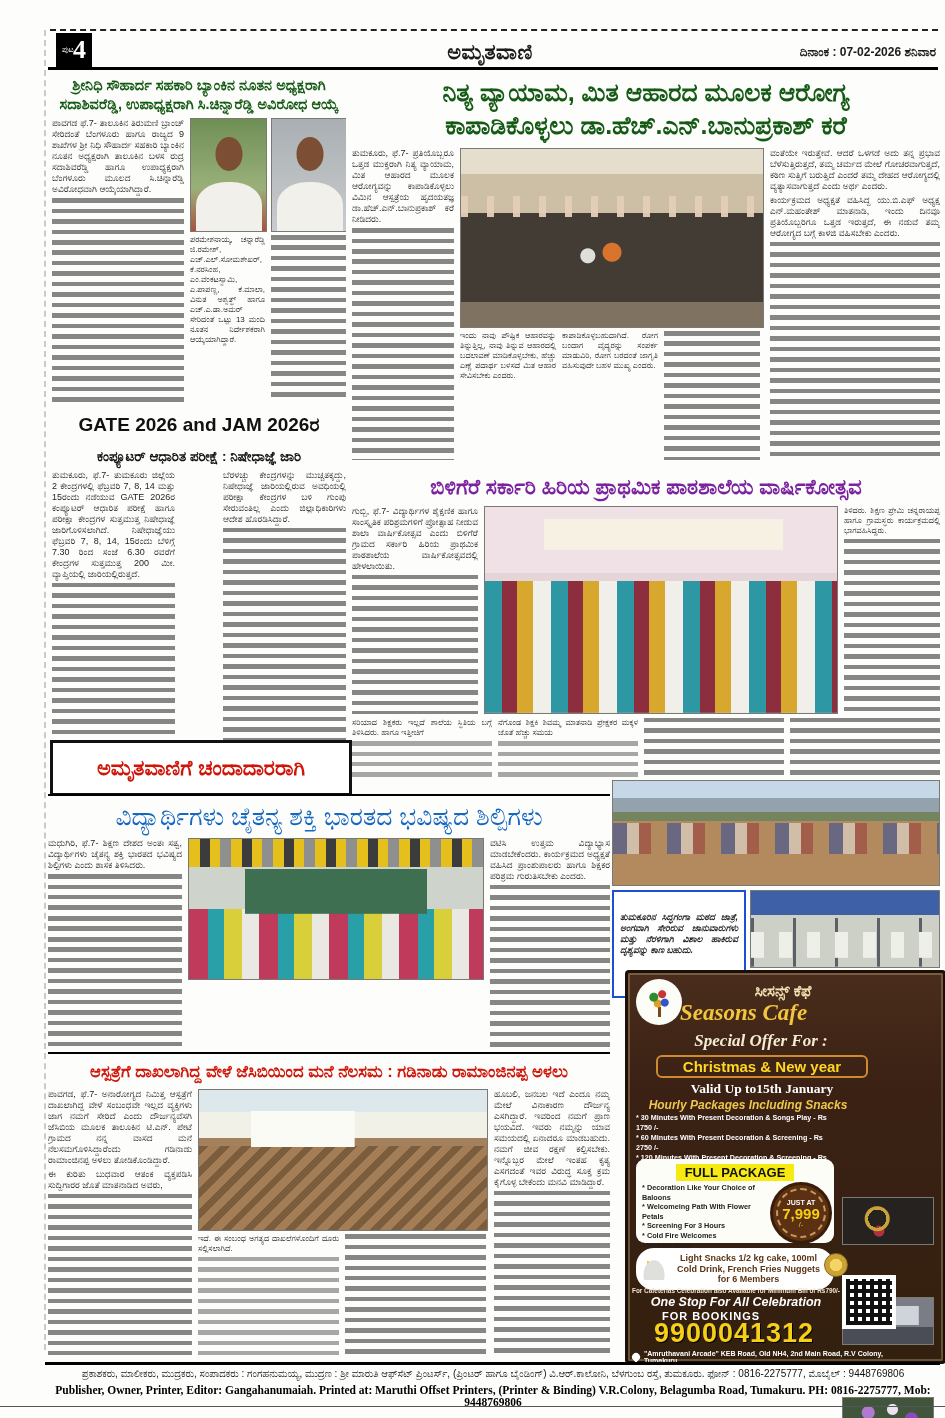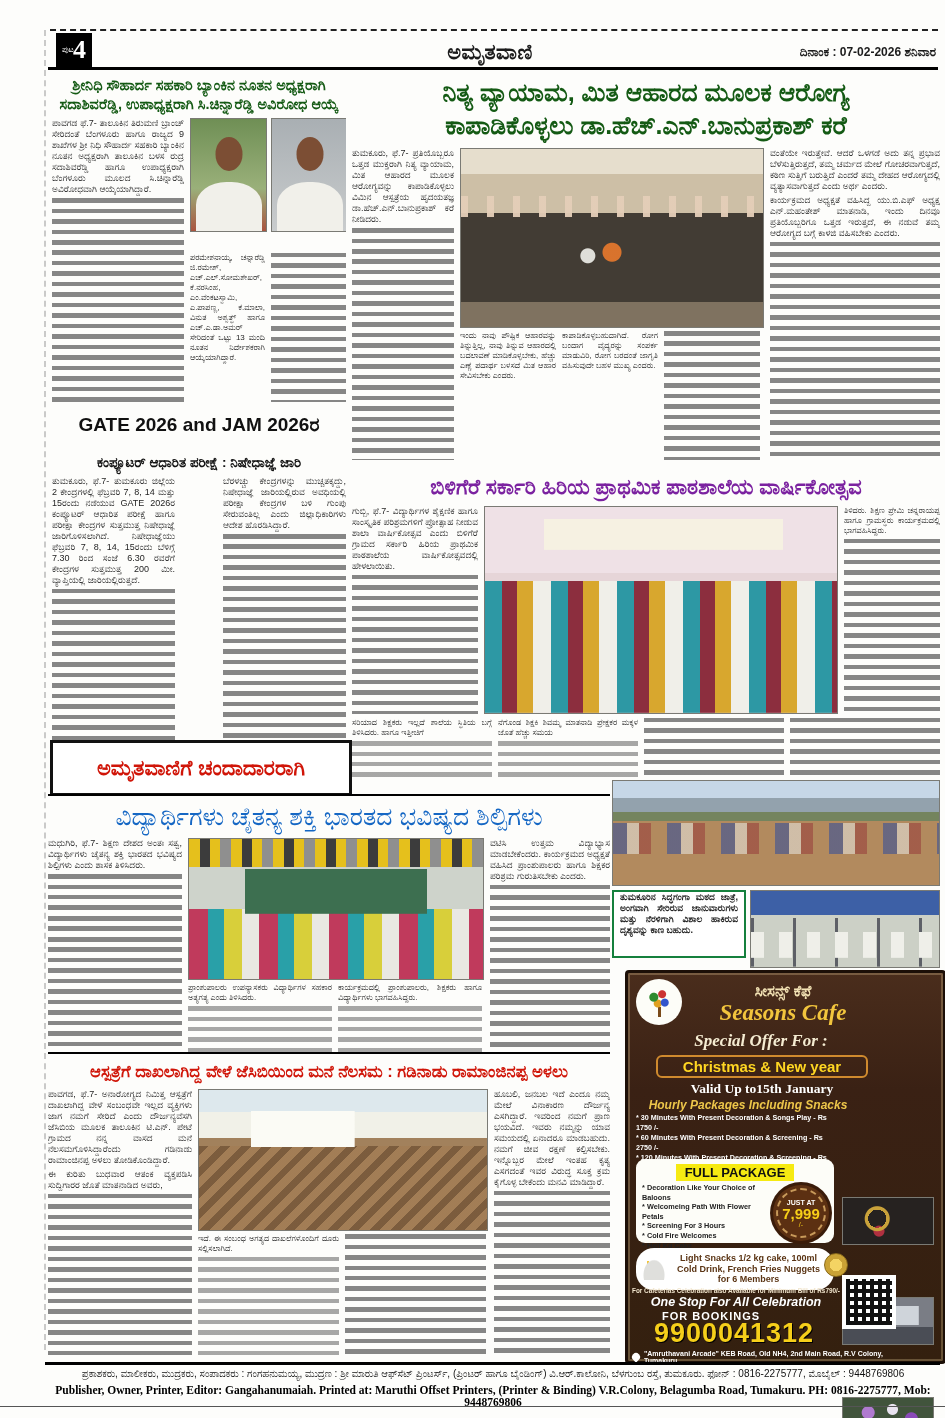--- a/index.html
+++ b/index.html
@@ -57,37 +57,37 @@
       repeating-linear-gradient(90deg,rgba(56,80,152,.6) 0 14px,rgba(232,232,228,.55) 14px 26px,rgba(150,58,58,.55) 26px 38px,rgba(0,0,0,0) 38px 54px) 0 58%/100% 30% no-repeat,
       linear-gradient(180deg,#c6d7e7 0 16%,#93a2ad 16% 30%,#74845e 30% 38%,#b28a5e 38% 100%);}
   .ph-shed{background:
       repeating-linear-gradient(90deg,#efefe9 0 13px,rgba(0,0,0,0) 13px 28px) 0 82%/100% 34% no-repeat,
       repeating-linear-gradient(90deg,rgba(74,76,86,.85) 0 3px,rgba(0,0,0,0) 3px 42px) 0 100%/100% 64% no-repeat,
       linear-gradient(180deg,#3d60a6 0 32%,#ccd0c6 32% 100%);}
   .ph-rubble{background:
       linear-gradient(#fbfbf5,#fbfbf5) 28% 20%/36% 26% no-repeat,
       repeating-linear-gradient(135deg,rgba(92,62,36,.55) 0 7px,rgba(163,121,78,.45) 7px 15px) 0 100%/100% 60% no-repeat,
       linear-gradient(180deg,#dde8ed 0 16%,#f1f1e8 16% 34%,#a2815c 34% 100%);}
-  .caption-box{border:2px solid #15803d;background:#fff;padding:0 6px;font-weight:bold;}
+  .caption-box{border:2px solid #1d4ed8;background:#fff;padding:20px 6px;font-weight:bold;font-style:italic;}
   
   .subscribe{border:3px solid #111;background:#fff;display:flex;align-items:center;justify-content:center;}
   .subscribe-text{color:#d01508;font-weight:bold;font-size:21px;}
   
   .ad{background:linear-gradient(180deg,#4a2d1c 0%,#3a2114 30%,#34200f 100%);
       border:3px solid #1c0f07;box-shadow:inset 0 0 0 2px rgba(240,214,160,.28);border-radius:4px;}
   .ad *{box-sizing:border-box;}
   .ad-logo{background:#fdfdf8;border-radius:50%;display:flex;align-items:center;justify-content:center;}
   .ad-tree{width:26px;height:30px;background:
       radial-gradient(circle at 30% 34%,#2f8b2f 0 4px,rgba(0,0,0,0) 5px),
       radial-gradient(circle at 62% 24%,#cc3333 0 3.5px,rgba(0,0,0,0) 4.5px),
       radial-gradient(circle at 72% 52%,#3355cc 0 3.5px,rgba(0,0,0,0) 4.5px),
       radial-gradient(circle at 45% 55%,#e0a020 0 3.5px,rgba(0,0,0,0) 4.5px),
       linear-gradient(#7a4a1a,#7a4a1a) 50% 100%/3px 10px no-repeat;}
   .ad-name-kn{color:#f3e3b5;font-weight:bold;font-size:15px;text-align:center;}
-  .ad-name-en{color:#f2c53d;font-weight:bold;font-style:italic;font-size:23px;text-align:center;
+  .ad-name-en{color:#f2c53d;font-weight:bold;font-style:italic;font-size:23px;text-align:left;
       font-family:"Liberation Serif",serif;}
   .ad-offer{color:#f5ecd2;font-weight:bold;font-style:italic;font-size:17px;text-align:center;
       font-family:"Liberation Serif",serif;}
   .ad-occasion{border:2px solid #cf8a2e;border-radius:6px;color:#ffd622;font-weight:bold;font-size:15px;
       text-align:center;display:flex;align-items:center;justify-content:center;}
   .ad-valid{color:#fff;font-weight:bold;font-size:13.5px;text-align:center;font-family:"Liberation Serif",serif;}
   .ad-hourly-title{color:#edc64a;font-weight:bold;font-style:italic;font-size:12px;text-align:center;}
   .ad-bullet{color:#fff;font-weight:bold;font-size:7.2px;line-height:10px;}
   .ad-bullet::before{content:"* ";}
   .ad-panel{background:#fdfdf8;border-radius:9px;padding:4px 6px;position:relative;}
@@ -156,21 +156,21 @@
     <div class="row" style="margin-top:4px;">
       <div class="col txt" style="width:132px;height:284px;">
         <span>ಪಾವಗಡ ಫೆ.7- ತಾಲೂಕಿನ ತಿರುಮಣಿ ಬ್ರಾಂಚ್ ಸೇರಿದಂತೆ ಬೆಂಗಳೂರು ಹಾಗೂ ರಾಜ್ಯದ 9 ಶಾಖೆಗಳ ಶ್ರೀ ನಿಧಿ ಸೌಹಾರ್ದ ಸಹಕಾರಿ ಬ್ಯಾಂಕಿನ ನೂತನ ಅಧ್ಯಕ್ಷರಾಗಿ ತಾಲೂಕಿನ ಬಳಸ ರುದ್ರ ಸದಾಶಿವರೆಡ್ಡಿ ಹಾಗೂ ಉಪಾಧ್ಯಕ್ಷರಾಗಿ ಬೆಂಗಳೂರು ಮೂಲದ ಸಿ.ಚಿನ್ನಾರೆಡ್ಡಿ ಅವಿರೋಧವಾಗಿ ಆಯ್ಕೆಯಾಗಿದ್ದಾರೆ.</span>
         <div class="fill"></div>
       </div>
       <div class="col" style="width:156px;height:284px;">
         <div class="row" style="gap:4px;">
           <div class="photo person-photo ph-greenbg" style="width:75px;height:112px;"></div>
           <div class="photo person-photo ph-greybg" style="width:75px;height:112px;"></div>
         </div>
-        <div class="row" style="flex:1;margin-top:18px;">
+        <div class="row" style="flex:1;">
           <div class="col txt txt-sm" style="width:75px;">
             <span>ಪರಮೇಶನಾಯ್ಕ, ಚನ್ನಾರೆಡ್ಡಿ ಜಿ.ರಮೇಶ್, ಎಚ್.ಎಲ್.ಸೋಮಶೇಖರ್, ಕೆ.ನರಸಿಂಹ, ಎಂ.ವೆಂಕಟಸ್ವಾಮಿ, ಎ.ಪಾಪಣ್ಣ, ಕೆ.ಮಾಲಾ, ವಿನುತ ಅಶ್ವತ್ಥ್ ಹಾಗೂ ಎಚ್.ಎ.ಡಾ.ಅಮರ್ ಸೇರಿದಂತೆ ಒಟ್ಟು 13 ಮಂದಿ ನೂತನ ನಿರ್ದೇಶಕರಾಗಿ ಆಯ್ಕೆಯಾಗಿದ್ದಾರೆ.</span>
           </div>
           <div class="col" style="width:75px;">
             <div class="fill"></div>
           </div>
         </div>
       </div>
     </div>
   </div>
@@ -200,21 +200,21 @@
       <div class="col txt" style="flex:1;">
         <span>ವಂತೆಯೇ ಇರುತ್ತೇವೆ. ಆದರೆ ಒಳಗಡೆ ಅದು ತನ್ನ ಪ್ರಭಾವ ಬೆಳೆಸುತ್ತಿರುತ್ತದೆ, ತಮ್ಮ ಚರ್ಮದ ಮೇಲೆ ಗೋಚರವಾಗುತ್ತದೆ, ಕಠಿಣ ಸುತ್ತಿಗೆ ಬರುತ್ತಿದೆ ಎಂದರೆ ತಮ್ಮ ದೇಹದ ಆರೋಗ್ಯದಲ್ಲಿ ವ್ಯತ್ಯಾಸವಾಗುತ್ತದೆ ಎಂದು ಅರ್ಥ ಎಂದರು.</span>
         <span>ಕಾರ್ಯಕ್ರಮದ ಅಧ್ಯಕ್ಷತೆ ವಹಿಸಿದ್ದ ಯು.ಬಿ.ಎಫ್ ಅಧ್ಯಕ್ಷ ಎನ್.ಮಹಂತೇಶ್ ಮಾತನಾಡಿ, ಇಂದು ದಿನವೂ ಪ್ರತಿಯೊಬ್ಬರಿಗೂ ಒತ್ತಡ ಇರುತ್ತದೆ, ಈ ನಡುವೆ ತಮ್ಮ ಆರೋಗ್ಯದ ಬಗ್ಗೆ ಕಾಳಜಿ ವಹಿಸಬೇಕು ಎಂದರು.</span>
         <div class="fill"></div>
       </div>
     </div>
   </div>
 
   <div class="abs" style="left:52px;top:414px;width:294px;">
     <h2 class="hl-black-en">GATE 2026 and JAM 2026ರ</h2>
-    <h3 class="hl-black-kn" style="margin-top:18px;">ಕಂಪ್ಯೂಟರ್ ಆಧಾರಿತ ಪರೀಕ್ಷೆ : ನಿಷೇಧಾಜ್ಞೆ ಜಾರಿ</h3>
+    <h3 class="hl-black-kn" style="margin-top:12px;">ಕಂಪ್ಯೂಟರ್ ಆಧಾರಿತ ಪರೀಕ್ಷೆ : ನಿಷೇಧಾಜ್ಞೆ ಜಾರಿ</h3>
     <div class="row" style="margin-top:5px;height:272px;">
       <div class="col txt" style="width:144px;">
         <span>ತುಮಕೂರು, ಫೆ.7- ತುಮಕೂರು ಜಿಲ್ಲೆಯ 2 ಕೇಂದ್ರಗಳಲ್ಲಿ ಫೆಬ್ರವರಿ 7, 8, 14 ಮತ್ತು 15ರಂದು ನಡೆಯುವ GATE 2026ರ ಕಂಪ್ಯೂಟರ್ ಆಧಾರಿತ ಪರೀಕ್ಷೆ ಹಾಗೂ ಪರೀಕ್ಷಾ ಕೇಂದ್ರಗಳ ಸುತ್ತಮುತ್ತ ನಿಷೇಧಾಜ್ಞೆ ಜಾರಿಗೊಳಿಸಲಾಗಿದೆ. ನಿಷೇಧಾಜ್ಞೆಯು ಫೆಬ್ರವರಿ 7, 8, 14, 15ರಂದು ಬೆಳಿಗ್ಗೆ 7.30 ರಿಂದ ಸಂಜೆ 6.30 ರವರೆಗೆ ಕೇಂದ್ರಗಳ ಸುತ್ತಮುತ್ತ 200 ಮೀ. ವ್ಯಾಪ್ತಿಯಲ್ಲಿ ಜಾರಿಯಲ್ಲಿರುತ್ತದೆ.</span>
         <div class="fill"></div>
       </div>
       <div class="col txt" style="width:144px;margin-left:42px;">
         <span>ಬೆರಳಚ್ಚು ಕೇಂದ್ರಗಳನ್ನು ಮುಚ್ಚತಕ್ಕದ್ದು, ನಿಷೇಧಾಜ್ಞೆ ಜಾರಿಯಲ್ಲಿರುವ ಅವಧಿಯಲ್ಲಿ ಪರೀಕ್ಷಾ ಕೇಂದ್ರಗಳ ಬಳಿ ಗುಂಪು ಸೇರುವಂತಿಲ್ಲ ಎಂದು ಜಿಲ್ಲಾಧಿಕಾರಿಗಳು ಆದೇಶ ಹೊರಡಿಸಿದ್ದಾರೆ.</span>
         <div class="fill"></div>
       </div>
     </div>
@@ -258,30 +258,20 @@
   <div class="abs sep-rule" style="left:48px;top:794px;width:562px;"></div>
   <div class="abs" style="left:48px;top:798px;width:562px;">
     <h1 class="hl-blue">ವಿದ್ಯಾರ್ಥಿಗಳು ಚೈತನ್ಯ ಶಕ್ತಿ ಭಾರತದ ಭವಿಷ್ಯದ ಶಿಲ್ಪಿಗಳು</h1>
     <div class="row" style="margin-top:4px;height:216px;">
       <div class="col txt" style="width:134px;">
         <span>ಮಧುಗಿರಿ, ಫೆ.7- ಶಿಕ್ಷಣ ದೇಶದ ಅಂತಃ ಸತ್ವ, ವಿದ್ಯಾರ್ಥಿಗಳು ಚೈತನ್ಯ ಶಕ್ತಿ ಭಾರತದ ಭವಿಷ್ಯದ ಶಿಲ್ಪಿಗಳು ಎಂದು ಶಾಸಕ ತಿಳಿಸಿದರು.</span>
         <div class="fill"></div>
       </div>
       <div class="col" style="width:296px;">
         <div class="photo ph-students" style="width:294px;height:140px;"></div>
-        <div class="row" style="flex:1;">
-          <div class="col txt txt-sm" style="width:144px;">
-            <span>ಪ್ರಾಂಶುಪಾಲರು ಉಪನ್ಯಾಸಕರು ವಿದ್ಯಾರ್ಥಿಗಳ ಸಹಕಾರ ಅತ್ಯಗತ್ಯ ಎಂದು ತಿಳಿಸಿದರು.</span>
-            <div class="fill fill-lt"></div>
-          </div>
-          <div class="col txt txt-sm" style="width:144px;">
-            <span>ಕಾರ್ಯಕ್ರಮದಲ್ಲಿ ಪ್ರಾಂಶುಪಾಲರು, ಶಿಕ್ಷಕರು ಹಾಗೂ ವಿದ್ಯಾರ್ಥಿಗಳು ಭಾಗವಹಿಸಿದ್ದರು.</span>
-            <div class="fill fill-lt"></div>
-          </div>
-        </div>
       </div>
       <div class="col txt" style="flex:1;">
         <span>ವಟಿಸಿ ಉತ್ತಮ ವಿದ್ಯಾಭ್ಯಾಸ ಮಾಡಬೇಕೆಂದರು. ಕಾರ್ಯಕ್ರಮದ ಅಧ್ಯಕ್ಷತೆ ವಹಿಸಿದ ಪ್ರಾಂಶುಪಾಲರು ಹಾಗೂ ಶಿಕ್ಷಕರ ಪರಿಶ್ರಮ ಗುರುತಿಸಬೇಕು ಎಂದರು.</span>
         <div class="fill"></div>
       </div>
     </div>
   </div>
 
   <div class="abs" style="left:612px;top:780px;width:328px;">
     <div class="photo ph-fair" style="width:326px;height:104px;"></div>

